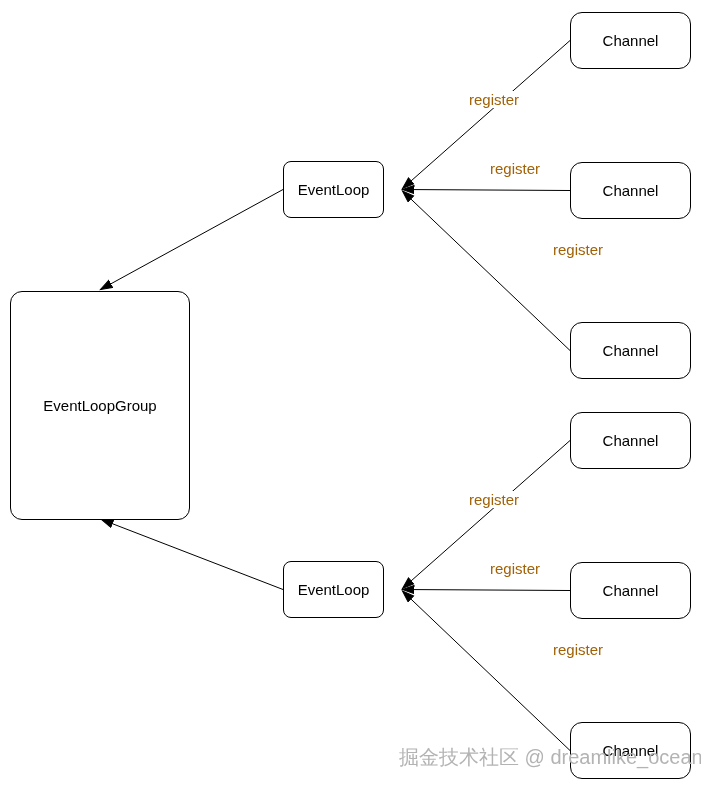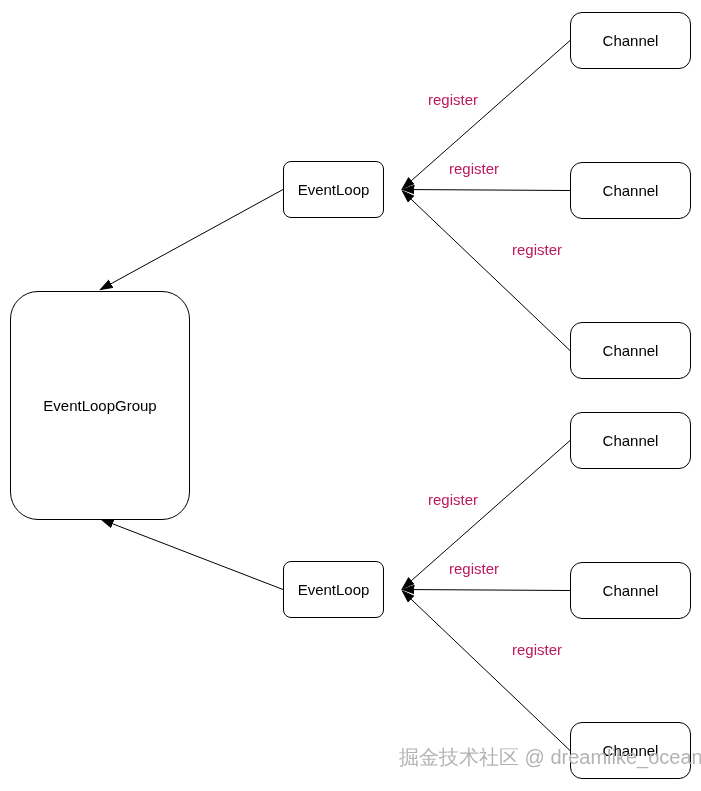--- a/index.html
+++ b/index.html
@@ -29,39 +29,40 @@
     background: #ffffff;
     border: 1px solid #000000;
     display: flex;
     align-items: center;
     justify-content: center;
     font-size: 15px;
     line-height: 1.2;
     color: #000000;
     text-align: center;
   }
-  .node-group    { left: 10px;  top: 291px; width: 180px; height: 229px; border-radius: 28px; }
+  .node-group    { left: 10px;  top: 291px; width: 180px; height: 229px; border-radius: 12px; }
   .node-eventloop{ left: 283px; width: 101px; height: 57px; border-radius: 8px; }
   .el-1 { top: 161px; }
   .el-2 { top: 561px; }
   .node-channel  { left: 570px; width: 121px; height: 57px; border-radius: 12px; }
   .ch-1 { top: 12px; }
   .ch-2 { top: 162px; }
   .ch-3 { top: 322px; }
   .ch-4 { top: 412px; }
   .ch-5 { top: 562px; }
   .ch-6 { top: 722px; }
   .edge-label {
     position: absolute;
     font-size: 15px;
     line-height: 17px;
-    color: #be185d;
+    color: #a16207;
     background: #ffffff;
     padding: 0 1px;
     white-space: nowrap;
+    margin-left: 41px;
   }
   .lbl-1 { left: 427px; top: 91px; }
   .lbl-2 { left: 448px; top: 160px; }
   .lbl-3 { left: 511px; top: 241px; }
   .lbl-4 { left: 427px; top: 491px; }
   .lbl-5 { left: 448px; top: 560px; }
   .lbl-6 { left: 511px; top: 641px; }
   .watermark {
     position: absolute;
     left: 399px;

